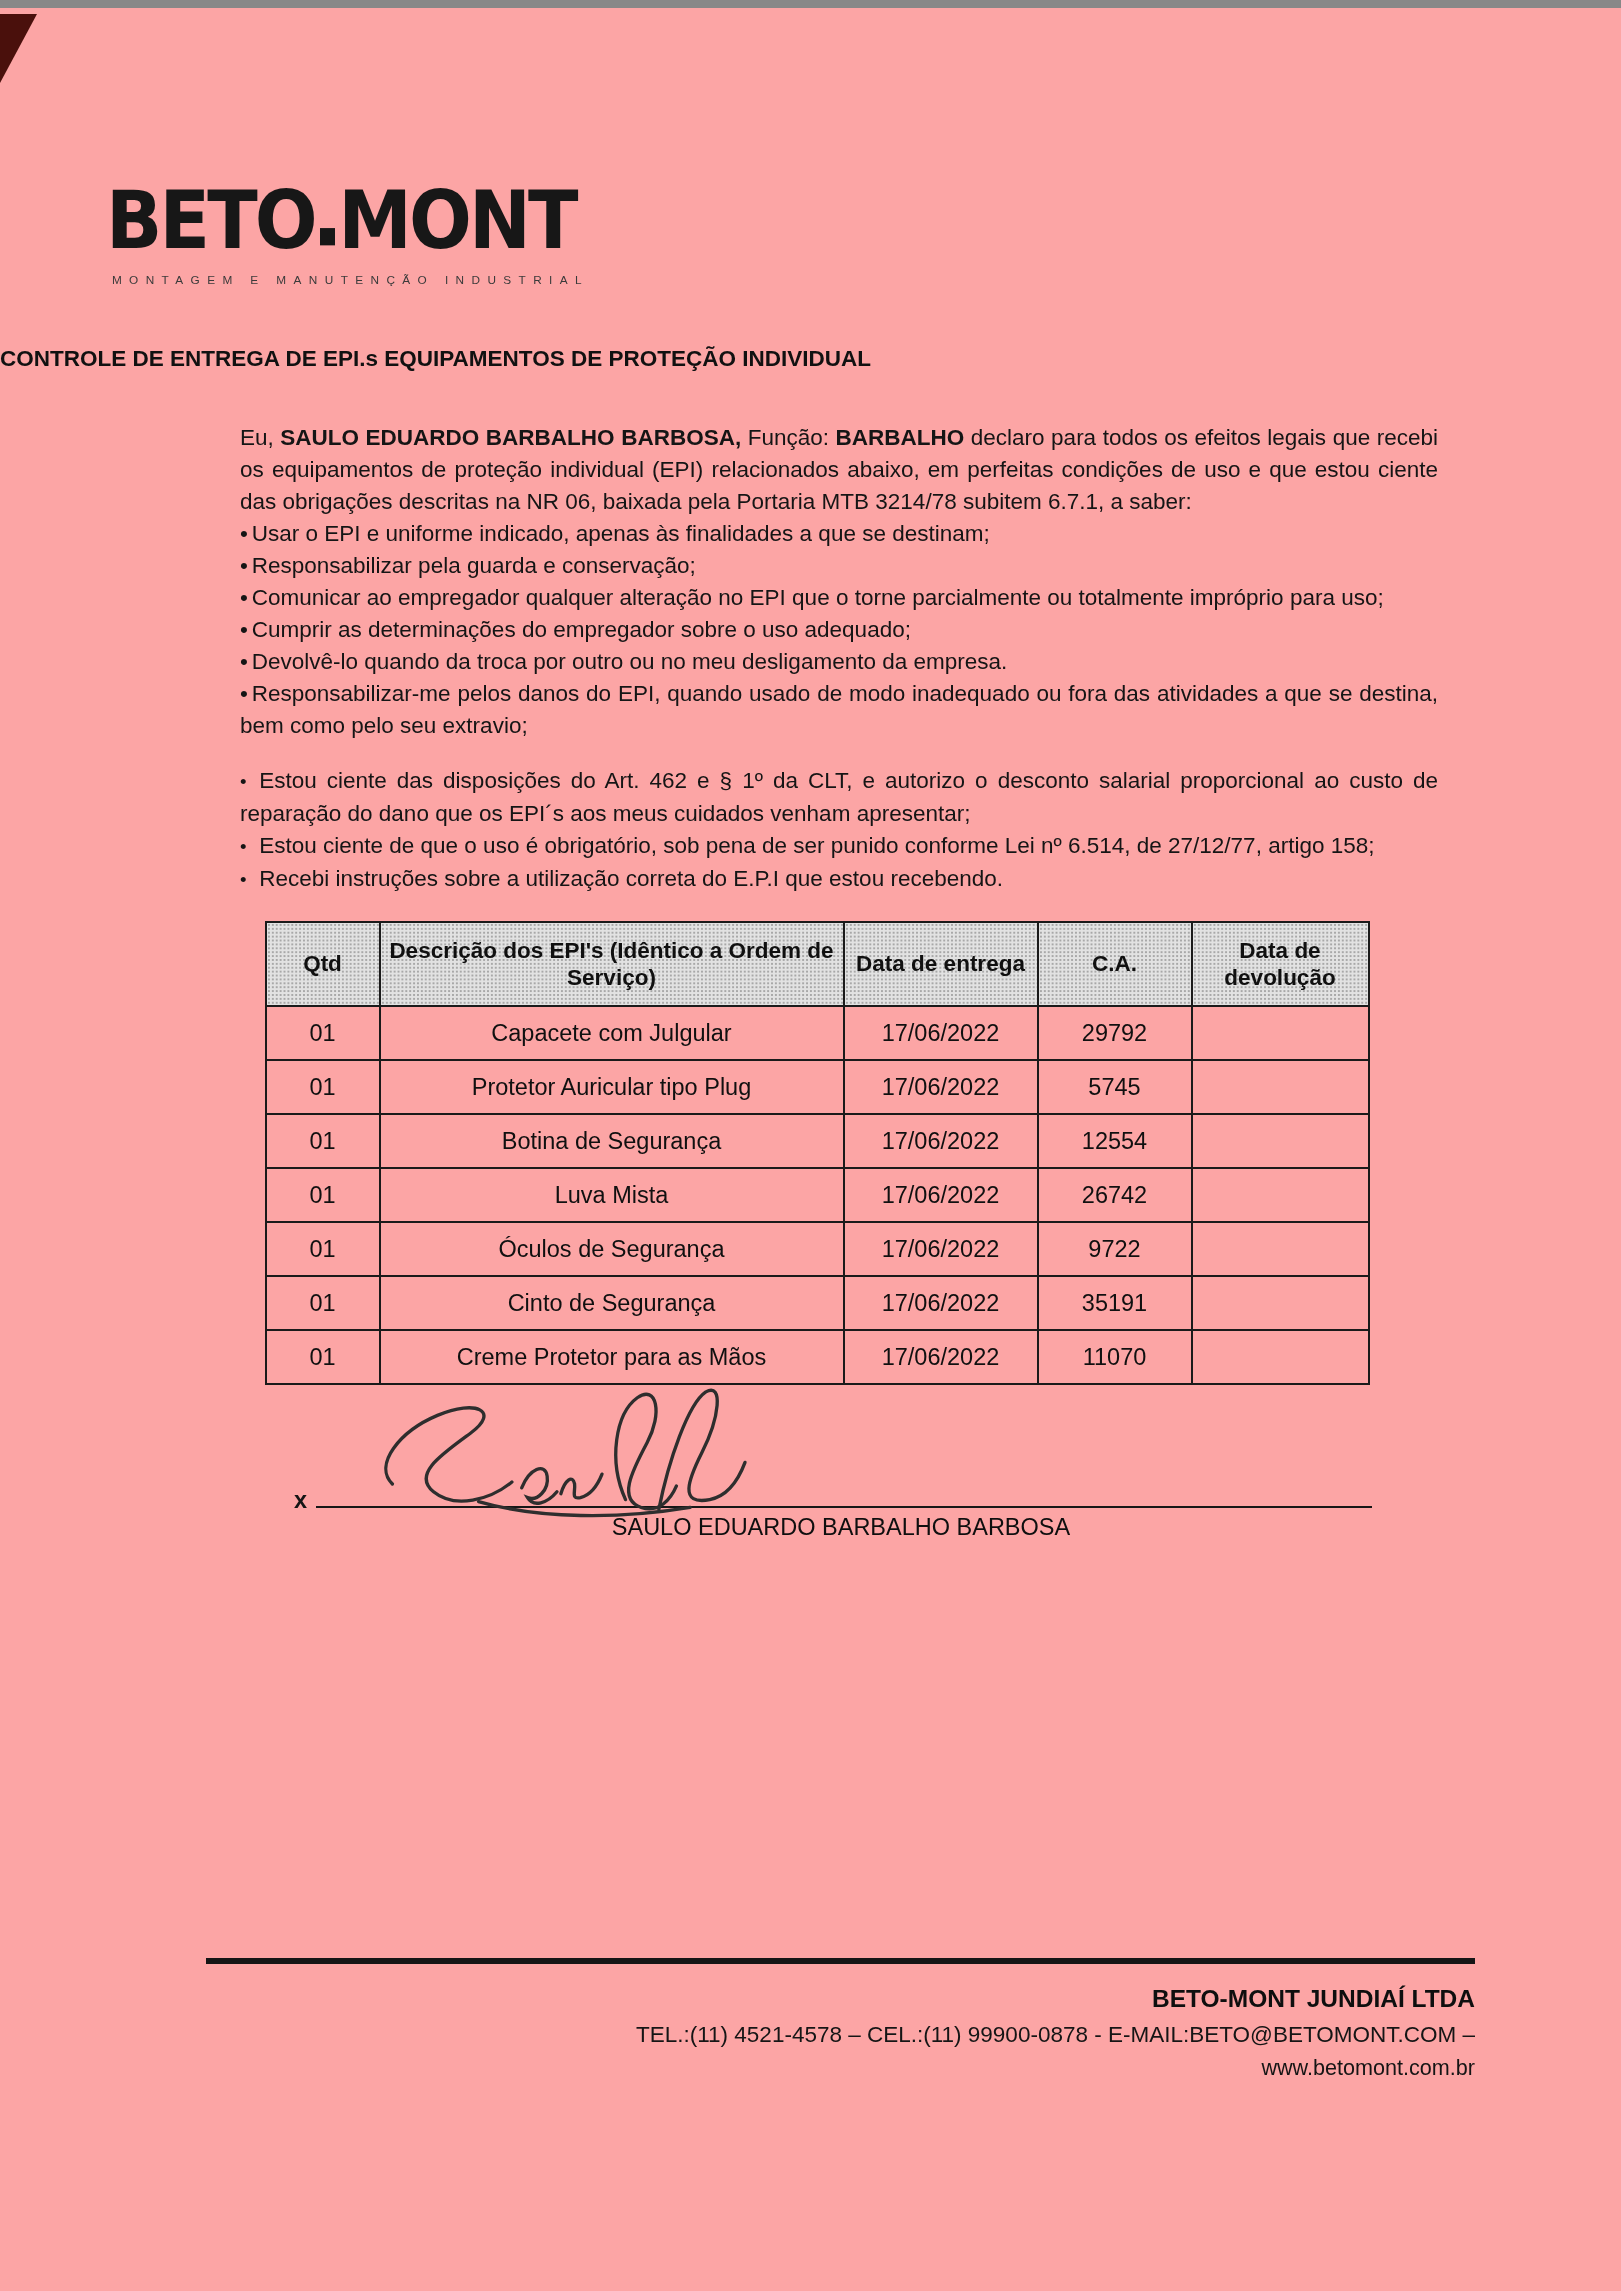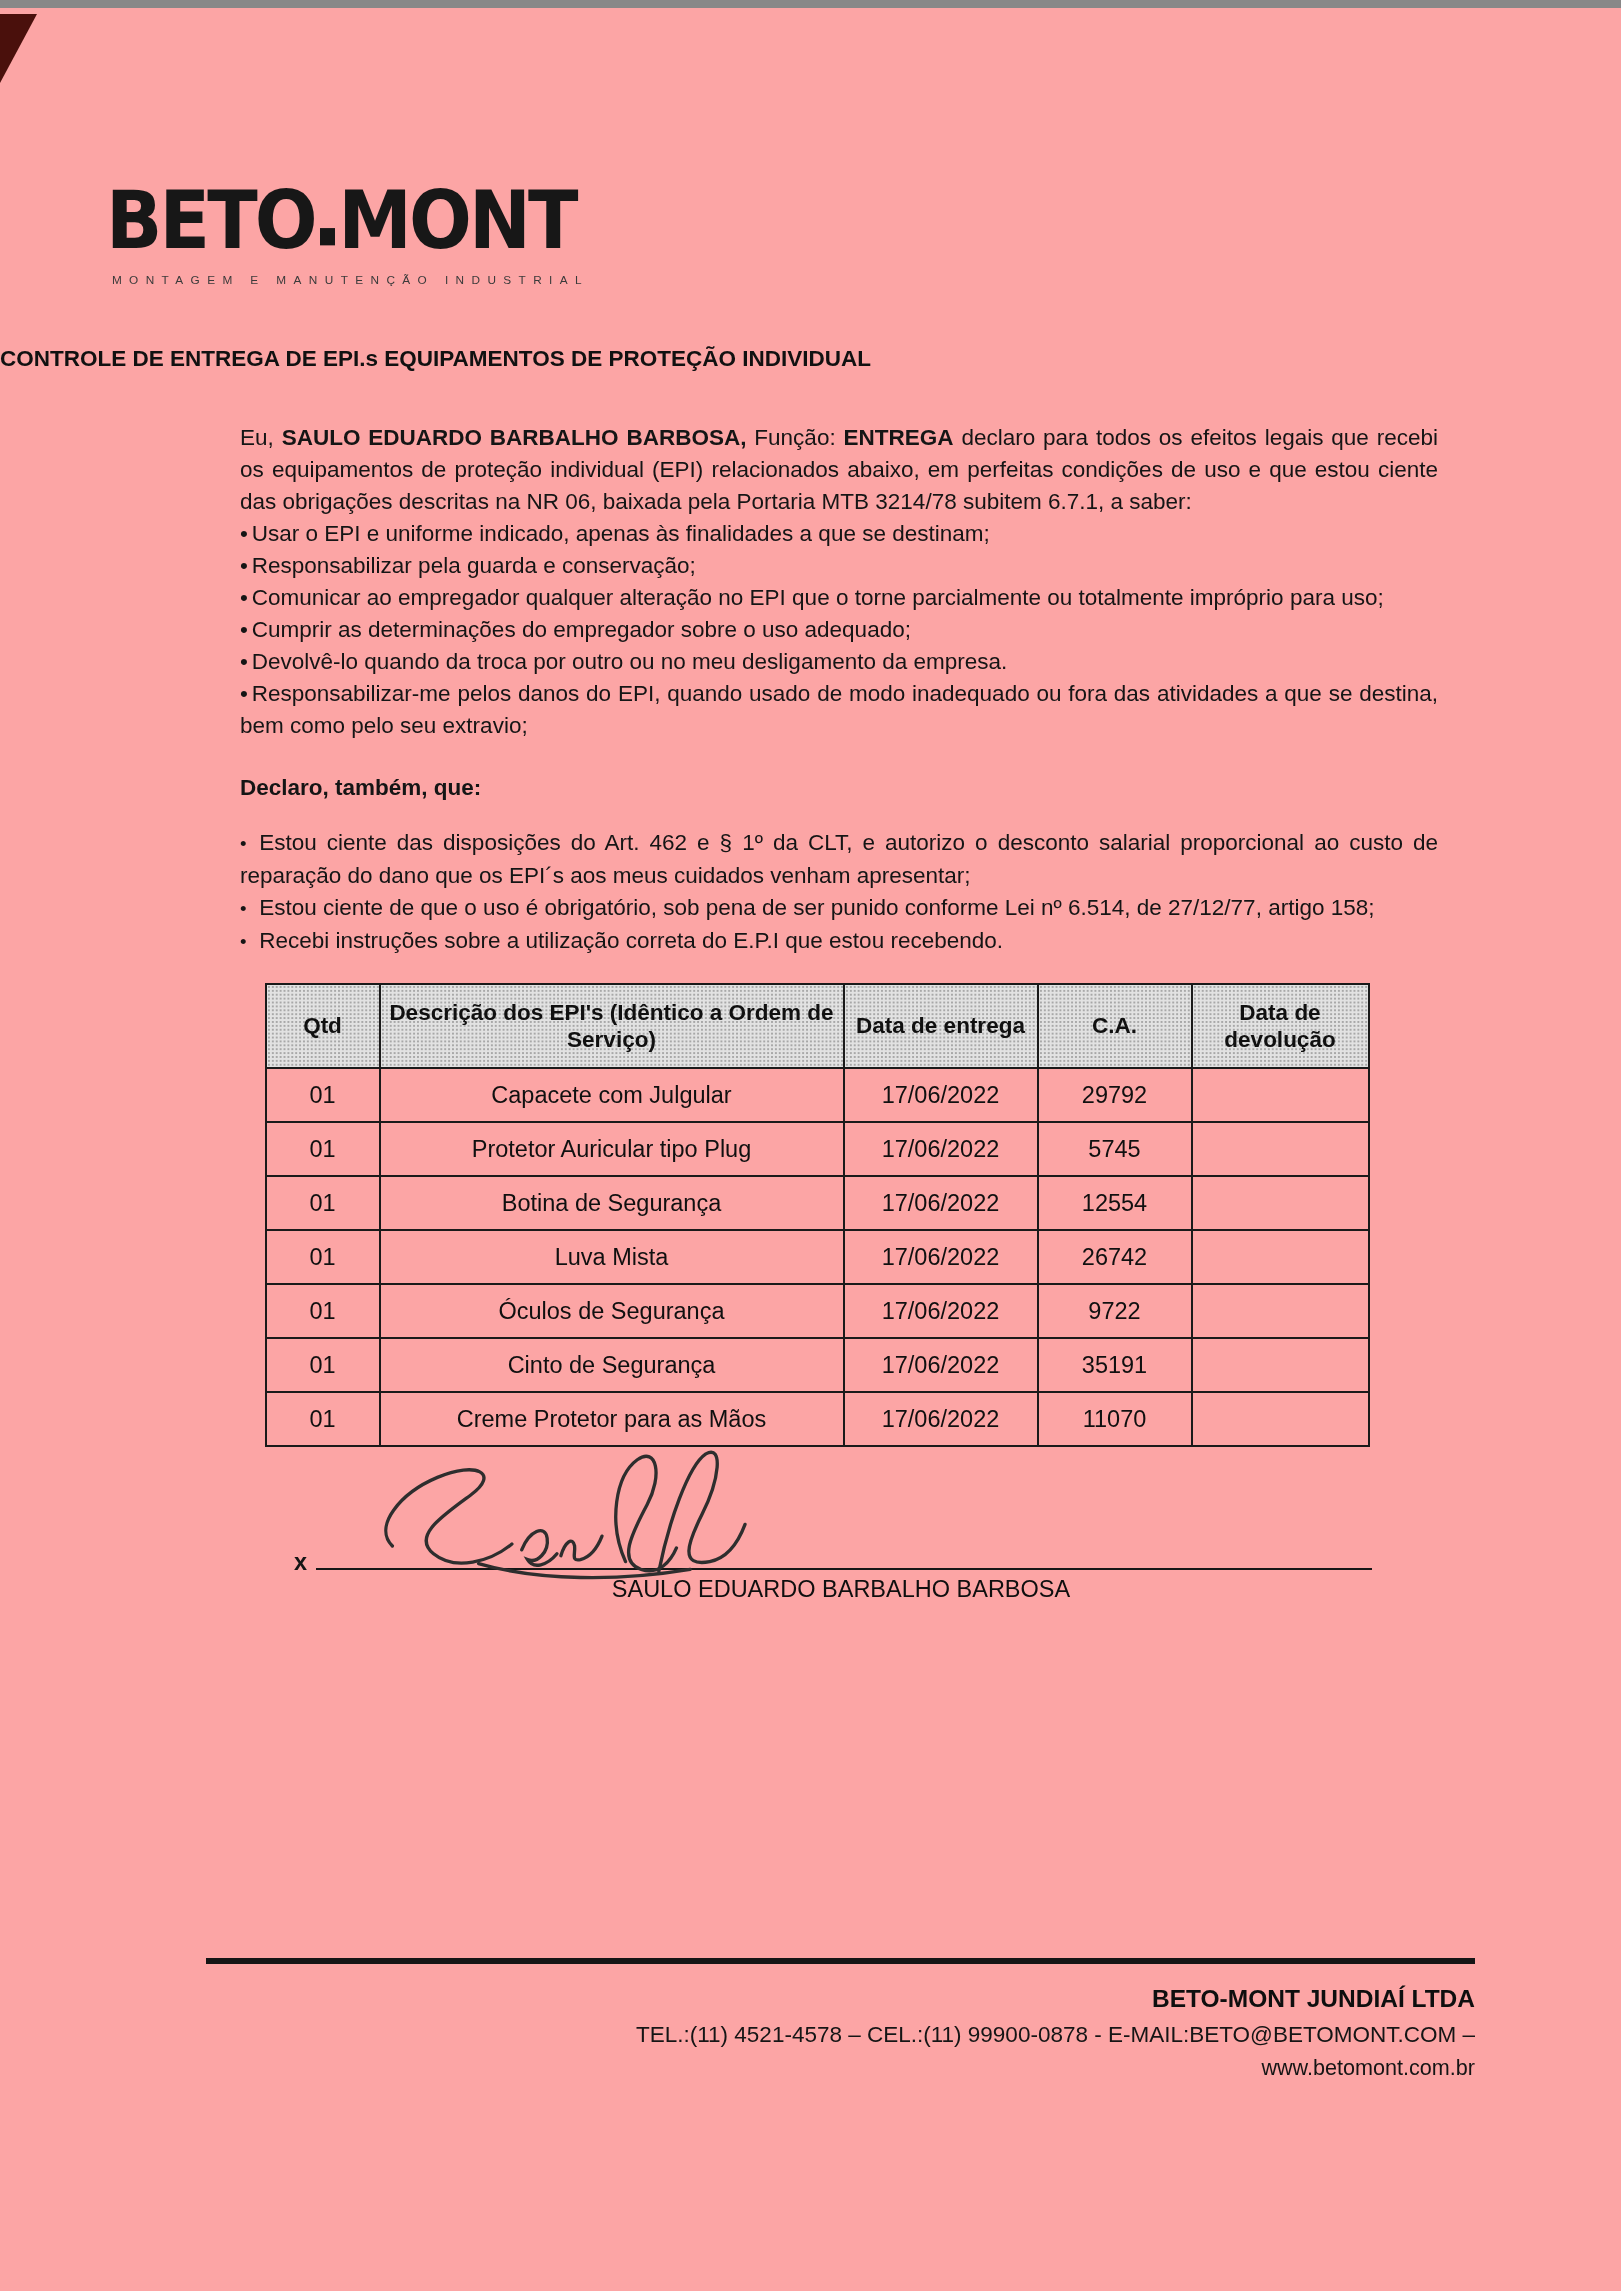--- a/index.html
+++ b/index.html
@@ -134,32 +134,31 @@
 
   <header class="logo-block">
     <div class="logo-text"><span>BETO</span><span class="logo-dot"></span><span>MONT</span></div>
     <div class="logo-tagline">MONTAGEM E MANUTENÇÃO INDUSTRIAL</div>
   </header>
 
   <h1 class="doc-title">CONTROLE DE ENTREGA DE EPI.s EQUIPAMENTOS DE PROTEÇÃO INDIVIDUAL</h1>
 
   <div class="col">
 
-    <p class="intro"><span>Eu, </span><b>SAULO EDUARDO BARBALHO BARBOSA,</b><span> Função: </span><b>ENTREGA</b><span> declaro para todos os efeitos legais que recebi os equipamentos de proteção individual (EPI) relacionados abaixo, em perfeitas condições de uso e que estou ciente das obrigações descritas na NR 06, baixada pela Portaria MTB 3214/78 subitem 6.7.1, a saber:</span></p>
+    <p class="intro"><span>Eu, </span><b>SAULO EDUARDO BARBALHO BARBOSA,</b><span> Função: </span><b>BARBALHO</b><span> declaro para todos os efeitos legais que recebi os equipamentos de proteção individual (EPI) relacionados abaixo, em perfeitas condições de uso e que estou ciente das obrigações descritas na NR 06, baixada pela Portaria MTB 3214/78 subitem 6.7.1, a saber:</span></p>
 
     <div>
       <p class="b hang"><span class="mk">•</span><span>Usar o EPI e uniforme indicado, apenas às finalidades a que se destinam;</span></p>
       <p class="b hang"><span class="mk">•</span><span>Responsabilizar pela guarda e conservação;</span></p>
       <p class="b hang"><span class="mk">•</span><span>Comunicar ao empregador qualquer alteração no EPI que o torne parcialmente ou totalmente impróprio para uso;</span></p>
       <p class="b hang"><span class="mk">•</span><span>Cumprir as determinações do empregador sobre o uso adequado;</span></p>
       <p class="b hang"><span class="mk">•</span><span>Devolvê-lo quando da troca por outro ou no meu desligamento da empresa.</span></p>
       <p class="b flush"><span class="mk">•</span><span>Responsabilizar-me pelos danos do EPI, quando usado de modo inadequado ou fora das atividades a que se destina, bem como pelo seu extravio;</span></p>
     </div>
 
-    <h2 class="declare-heading">Declaro, também, que:</h2>
 
     <div class="list2">
       <p class="b flush"><span class="mk">•</span><span>Estou ciente das disposições do Art. 462 e § 1º da CLT, e autorizo o desconto salarial proporcional ao custo de reparação do dano que os EPI´s aos meus cuidados venham apresentar;</span></p>
       <p class="b hang2"><span class="mk">•</span><span>Estou ciente de que o uso é obrigatório, sob pena de ser punido conforme Lei nº 6.514, de 27/12/77, artigo 158;</span></p>
       <p class="b hang2"><span class="mk">•</span><span>Recebi instruções sobre a utilização correta do E.P.I que estou recebendo.</span></p>
     </div>
 
     <table class="epi-table">
       <colgroup>
         <col class="c-qtd">

